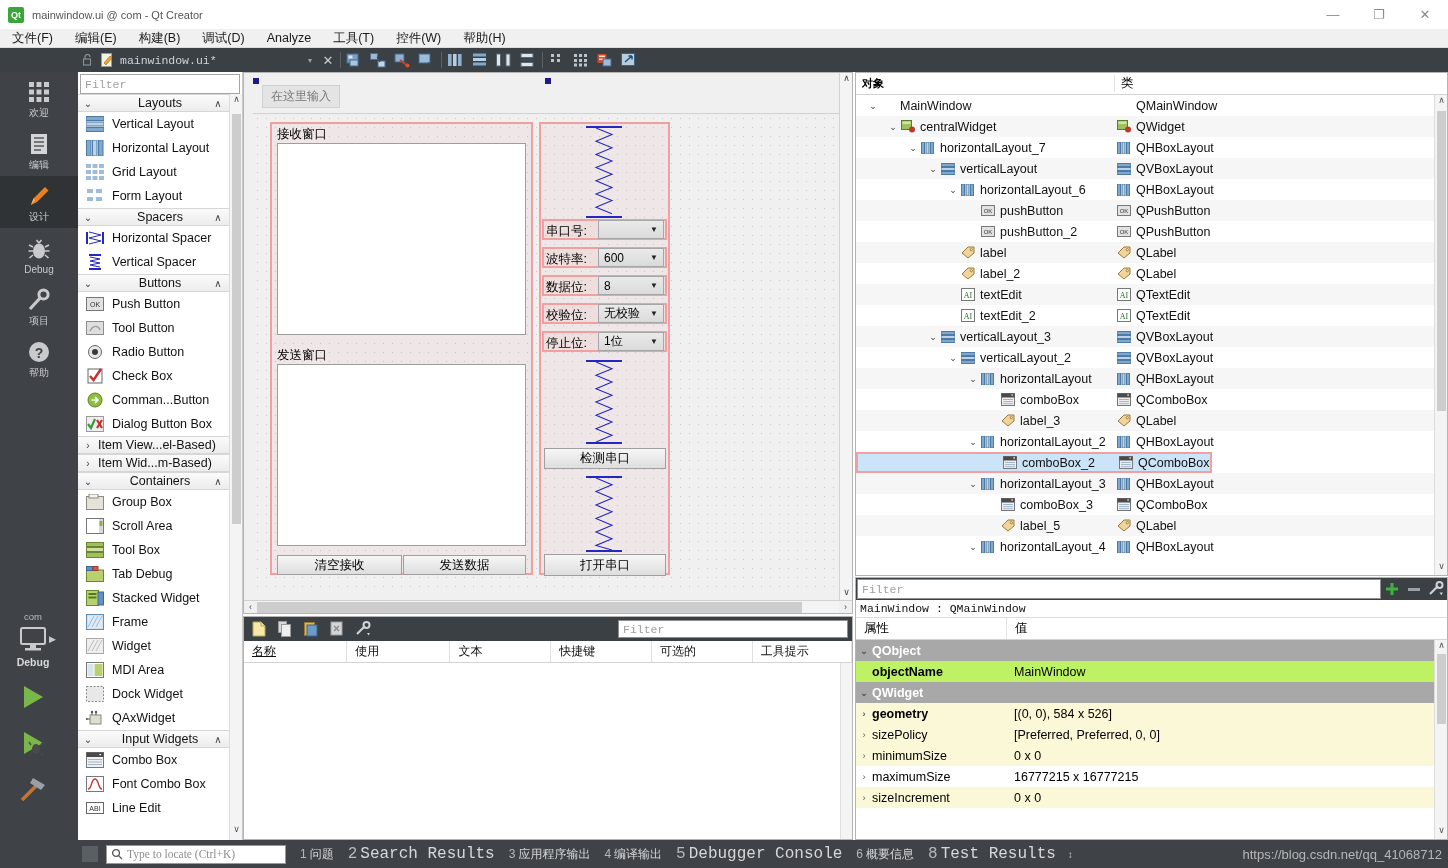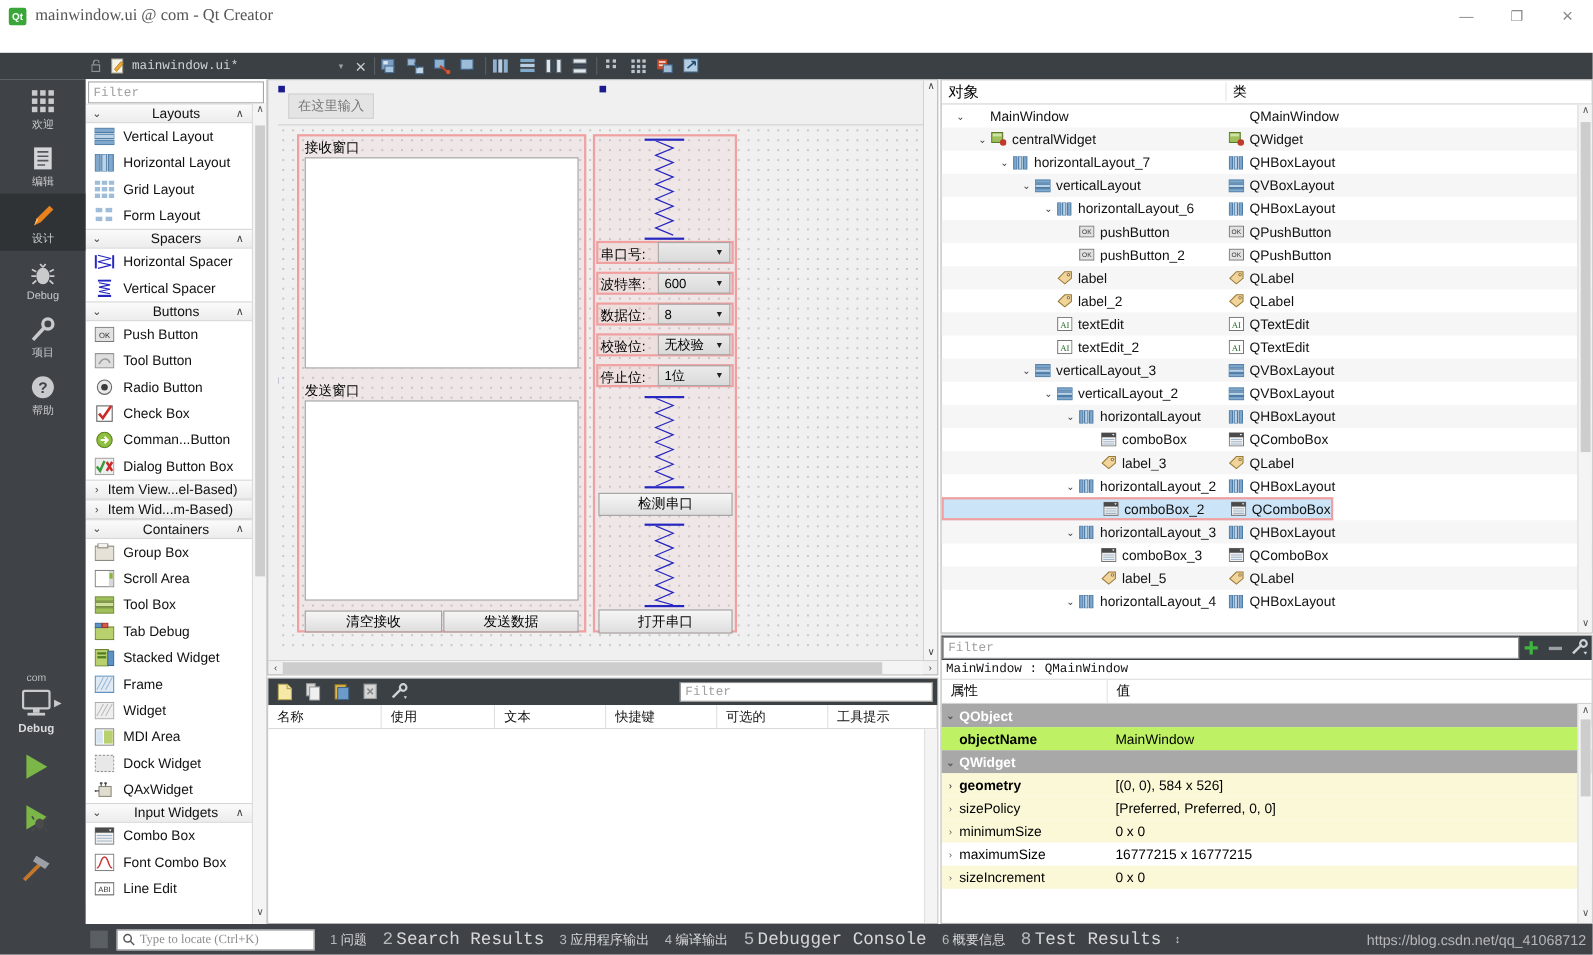--- a/index.html
+++ b/index.html
@@ -17,21 +17,21 @@
   .titlebar {
     position:absolute; left:0; top:0; width:1448px; height:29px;
     background:#ffffff; display:flex; align-items:center;
   }
   .titlebar .tb-icon {
     width:16px; height:16px; margin-left:8px; margin-right:8px;
     background:#3aa63a; border-radius:2px; color:#fff; font-size:9px;
     display:flex; align-items:center; justify-content:center; font-weight:bold;
     font-family:"Liberation Sans", sans-serif;
   }
-  .titlebar .tb-title { font-size:15px; color:#555;font-family:Liberation Serif, serif; }
+  .titlebar .tb-title { font-size:11px; color:#555; }
   .win-ctrls { margin-left:auto; display:flex; height:29px; }
   .win-ctrls div {
     width:46px; height:29px; display:flex; align-items:center; justify-content:center;
     color:#8a8a8a; font-size:13px;
   }
 
   
   .menubar {
     position:absolute; left:0; top:29px; width:1448px; height:19px;
     background:#f0f0f0; display:flex; align-items:center; padding-left:12px;
@@ -187,21 +187,21 @@
     color:#222; height:20px; display:flex; align-items:center;
   }
   .ap-tab.active { background:#fff; border:1px solid #cfcfcf; border-bottom:1px solid #fff; }
 
   
   .objpanel {
     position:absolute; left:855px; top:72px; width:593px; height:504px;
     background:#fff; border:1px solid #b4b4b4; display:flex; flex-direction:column;
   }
   .obj-head { height:22px; display:flex; border-bottom:1px solid #d3d3d3; align-items:center; }
-  .obj-head .c1 { width:258px; padding-left:6px; font-size:14px; }
+  .obj-head .c1 { width:258px; padding-left:6px; font-size:11px;font-weight:bold; }
   .obj-head .c2 { flex:1; padding-left:6px; font-size:12.5px; border-left:1px solid #e3e3e3;}
   .obj-rows { flex:1; overflow:hidden; position:relative; }
   .obj-row { height:21px; display:flex; align-items:center; font-size:12.5px; color:#111;}
   .obj-row.alt { background:#f6f6f6; }
   .obj-row.sel { background:#cce4f7; }
   .obj-row .name { width:258px; display:flex; align-items:center; overflow:hidden; white-space:nowrap;}
   .obj-row .cls { flex:1; display:flex; align-items:center; padding-left:2px;}
   .obj-row .chev { width:14px; text-align:center; font-size:9px; color:#444; flex:none;}
   .obj-row .ic { width:16px; height:14px; margin-right:4px; flex:none; display:flex; align-items:center; justify-content:center;}
   .obj-vscroll { position:absolute; right:0; top:0; width:13px; height:100%; background:#f4f4f4; border-left:1px solid #dcdcdc;}
@@ -270,20 +270,30 @@
   <div class="titlebar">
     <div class="tb-icon">Qt</div>
     <div class="tb-title">mainwindow.ui @ com - Qt Creator</div>
     <div class="win-ctrls">
       <div>—</div>
       <div>❐</div>
       <div>✕</div>
     </div>
   </div>
 
+  <div class="menubar" id="menubar">
+      <div class="mi">文件(F)</div>
+      <div class="mi">编辑(E)</div>
+      <div class="mi">构建(B)</div>
+      <div class="mi">调试(D)</div>
+      <div class="mi">Analyze</div>
+      <div class="mi">工具(T)</div>
+      <div class="mi">控件(W)</div>
+      <div class="mi">帮助(H)</div>
+    </div>
 
   <div class="doctoolbar">
     <div class="dt-spacer"></div>
     <div class="dt-lock">
       <svg width="9" height="12" viewBox="0 0 9 12">
           <path d="M2 5V3a2.5 2.5 0 015 0" fill="none" stroke="#8d9299" stroke-width="1.2"></path>
           <rect x="0.5" y="5" width="7" height="6" fill="none" stroke="#8d9299" stroke-width="1.1"></rect>
         </svg>
     </div>
     <div class="dt-combo">
@@ -947,21 +957,21 @@
             <path d="M2 13 L10 5" stroke="#cfd3d8" stroke-width="2.2"></path>
             <circle cx="11.5" cy="4" r="3" fill="none" stroke="#cfd3d8" stroke-width="2"></circle>
             <path d="M12 12 l3 0 l-1.5 2.5 z" fill="#cfd3d8"></path>
           </svg>
       </div>
       <div class="ap-filter">
         <span>Filter</span>
       </div>
     </div>
     <div class="ap-head" id="ap-head">
-        <div style="width: 125px;">名称</div>
+        <div style="width: 125px; text-decoration: underline;">名称</div>
         <div style="width: 125px;">使用</div>
         <div style="width: 122px;">文本</div>
         <div style="width: 122px;">快捷键</div>
         <div style="width: 122px;">可选的</div>
         <div style="width: 120px;">工具提示</div>
       </div>
     <div class="ap-body">
       <div class="ap-vscroll"></div>
     </div>
   </div>

